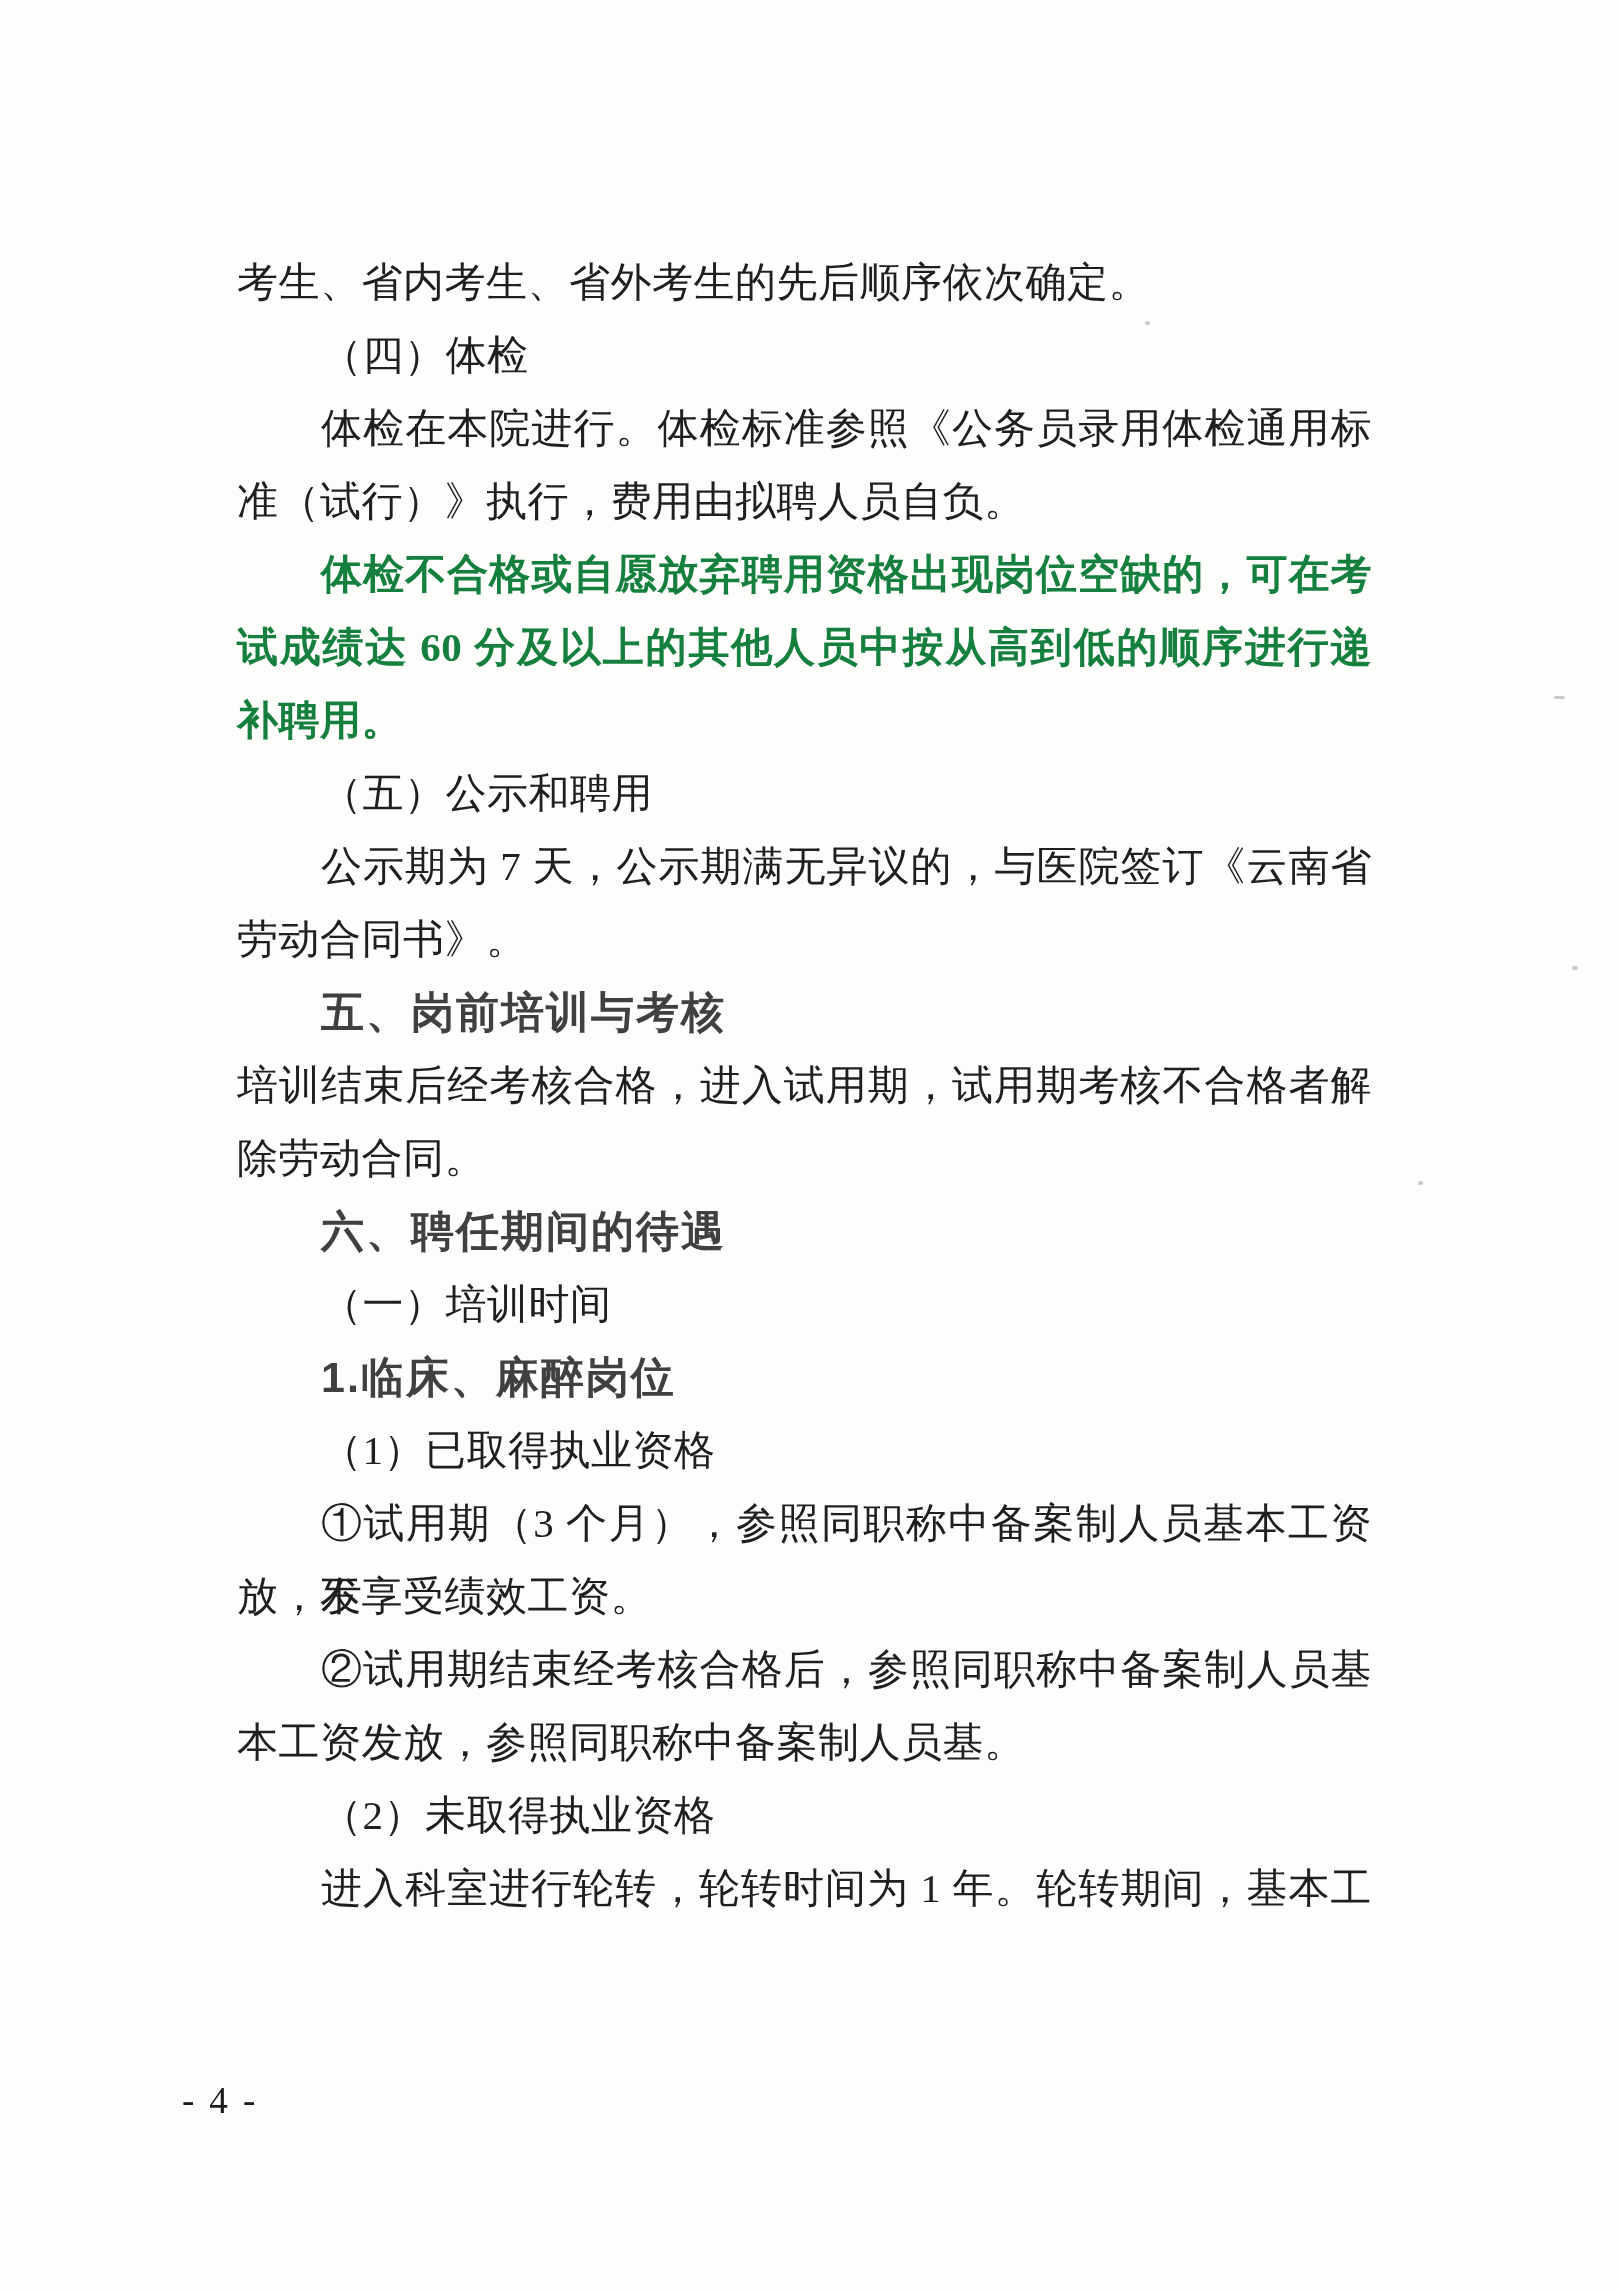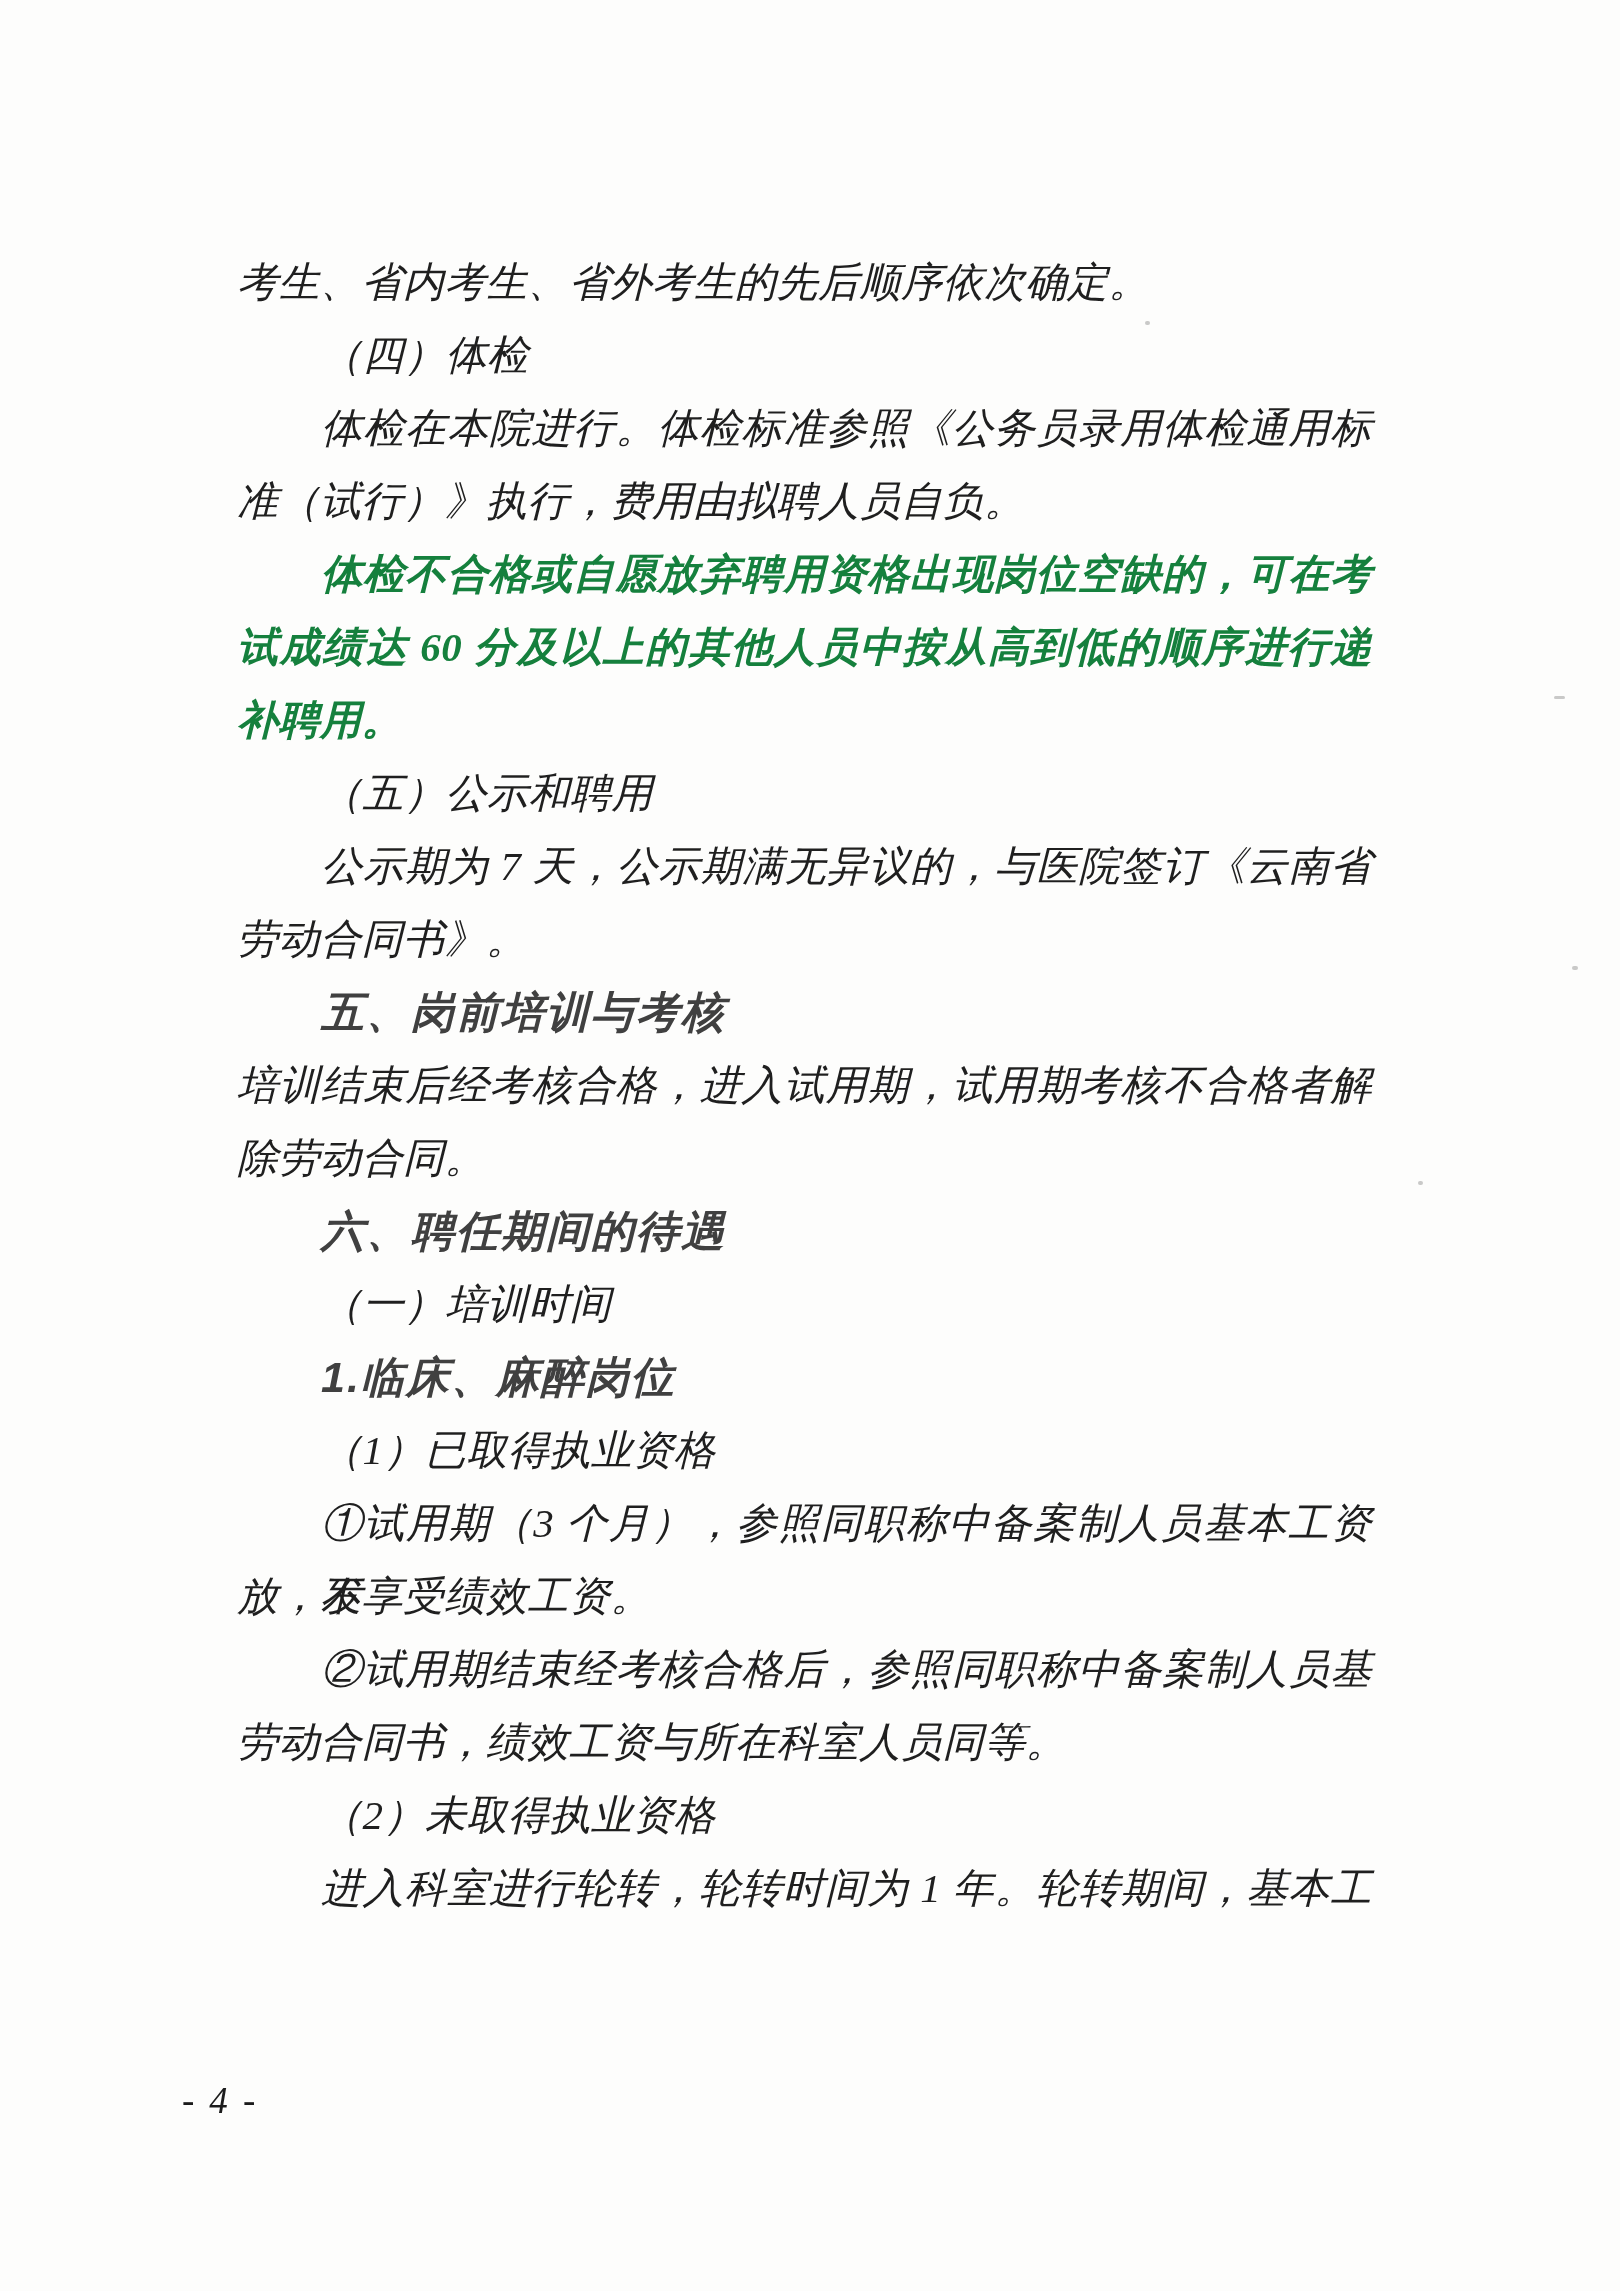--- a/index.html
+++ b/index.html
@@ -7,21 +7,20 @@
     padding: 0;
     background: #e8e8e8;
   }
   .page {
     position: relative;
     width: 1620px;
     height: 2292px;
     background: #fdfdfc;
     overflow: hidden;
     font-family: "Liberation Serif", serif;
-    font-style: italic;
   }
   .text-block {
     position: absolute;
     left: 237px;
     top: 246px;
     width: 1135px;
   }
   .line {
     height: 73px;
     line-height: 73px;
@@ -85,21 +84,21 @@
       <div class="line head ind">五、岗前培训与考核</div>
       <div class="line body just">培训结束后经考核合格，进入试用期，试用期考核不合格者解</div>
       <div class="line body">除劳动合同。</div>
       <div class="line head ind">六、聘任期间的待遇</div>
       <div class="line body ind">（一）培训时间</div>
       <div class="line head ind">1.临床、麻醉岗位</div>
       <div class="line body ind">（1）已取得执业资格</div>
       <div class="line body ind just">①试用期（3 个月），参照同职称中备案制人员基本工资发</div>
       <div class="line body">放，不享受绩效工资。</div>
       <div class="line body ind just">②试用期结束经考核合格后，参照同职称中备案制人员基</div>
-      <div class="line body">劳动合同书，绩效工资与所在科室人员同等。</div>
+      <div class="line body">本工资发放，参照同职称中备案制人员基。</div>
       <div class="line body ind">（2）未取得执业资格</div>
       <div class="line body ind just">进入科室进行轮转，轮转时间为 1 年。轮转期间，基本工</div>
     </div>
   <div class="footer">- 4 -</div>
   <div class="speck" style="left:1145px; top:321px; width:4.9px; height:3.9px;"></div>
   <div class="speck" style="left:1554px; top:696px; width:10.8px; height:2.9px;"></div>
   <div class="speck" style="left:1572px; top:966px; width:5.9px; height:3.9px;"></div>
   <div class="speck" style="left:1418px; top:1181px; width:4.9px; height:3.9px;"></div>
 </div>
 

